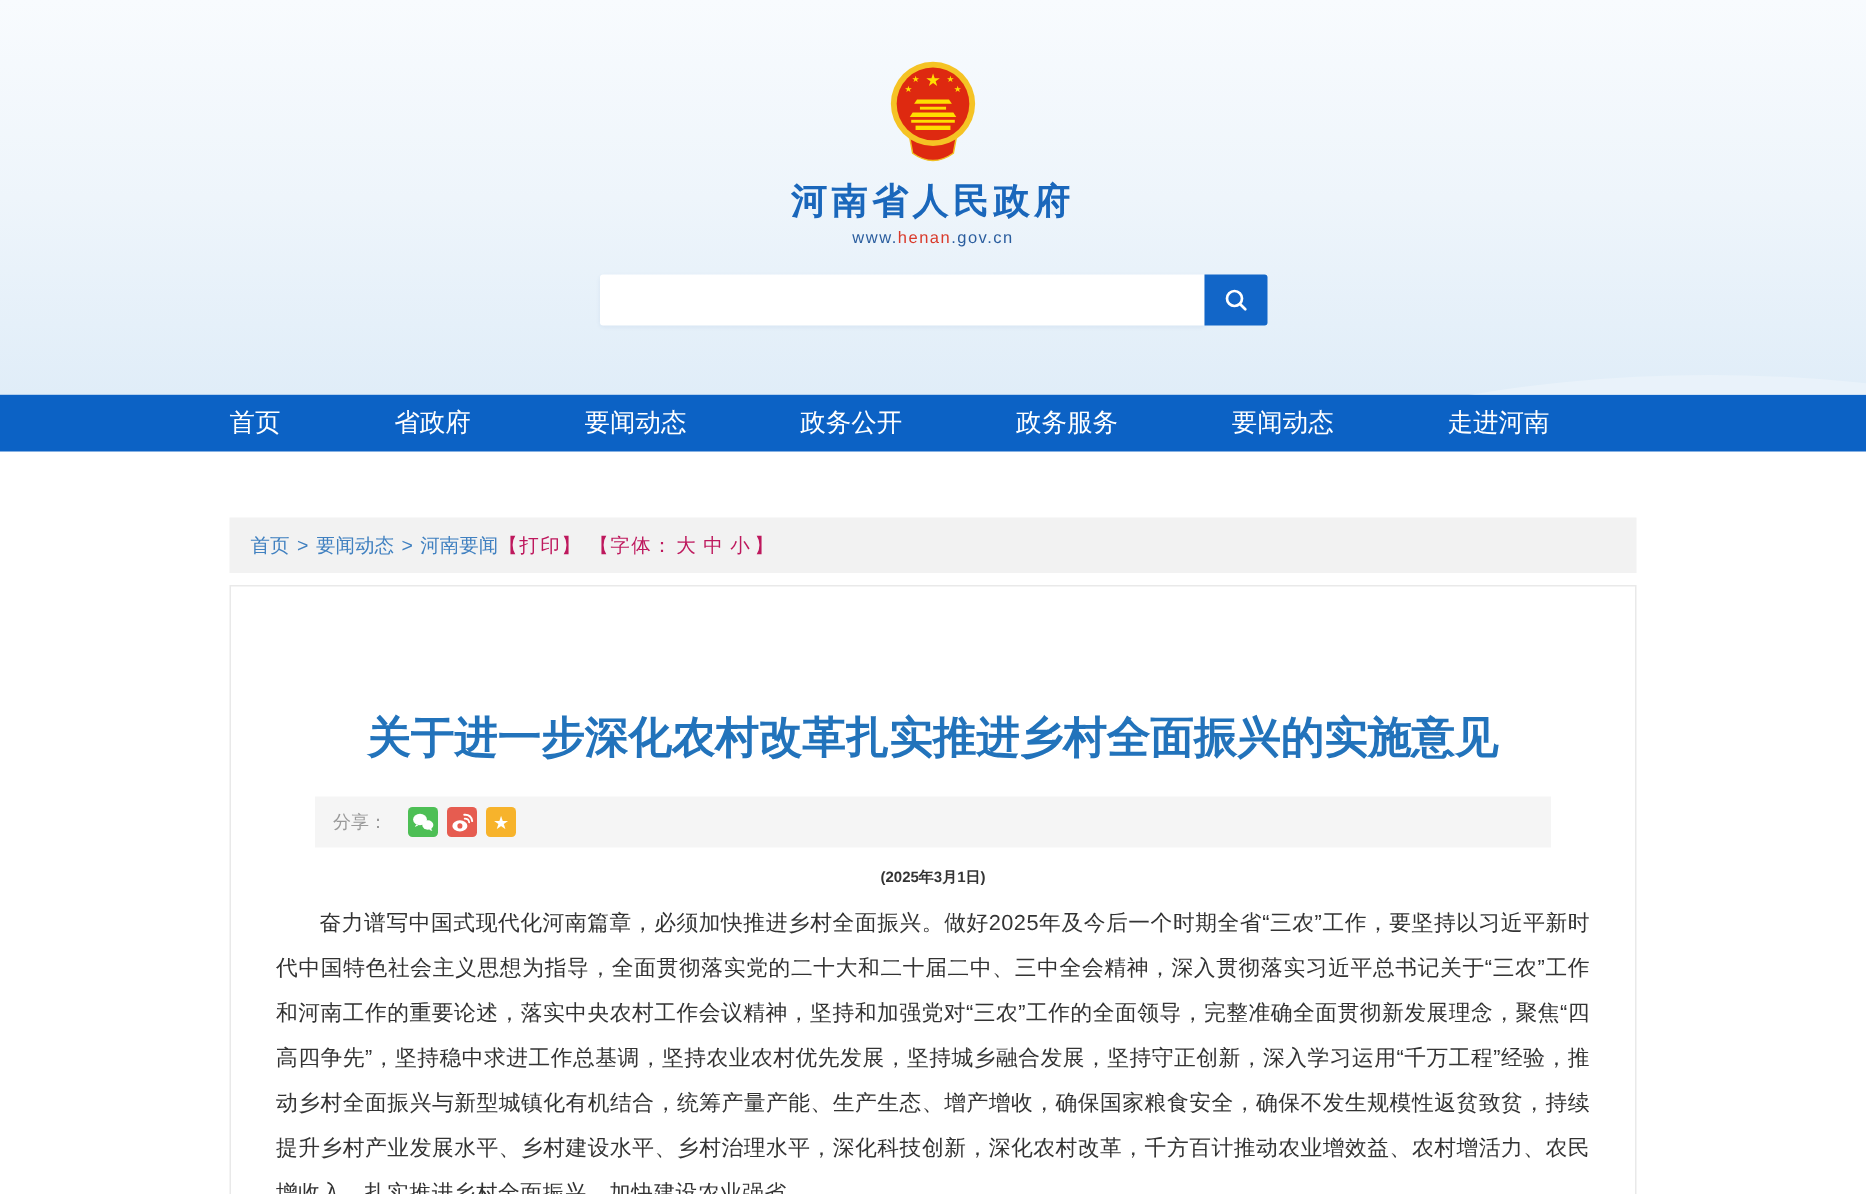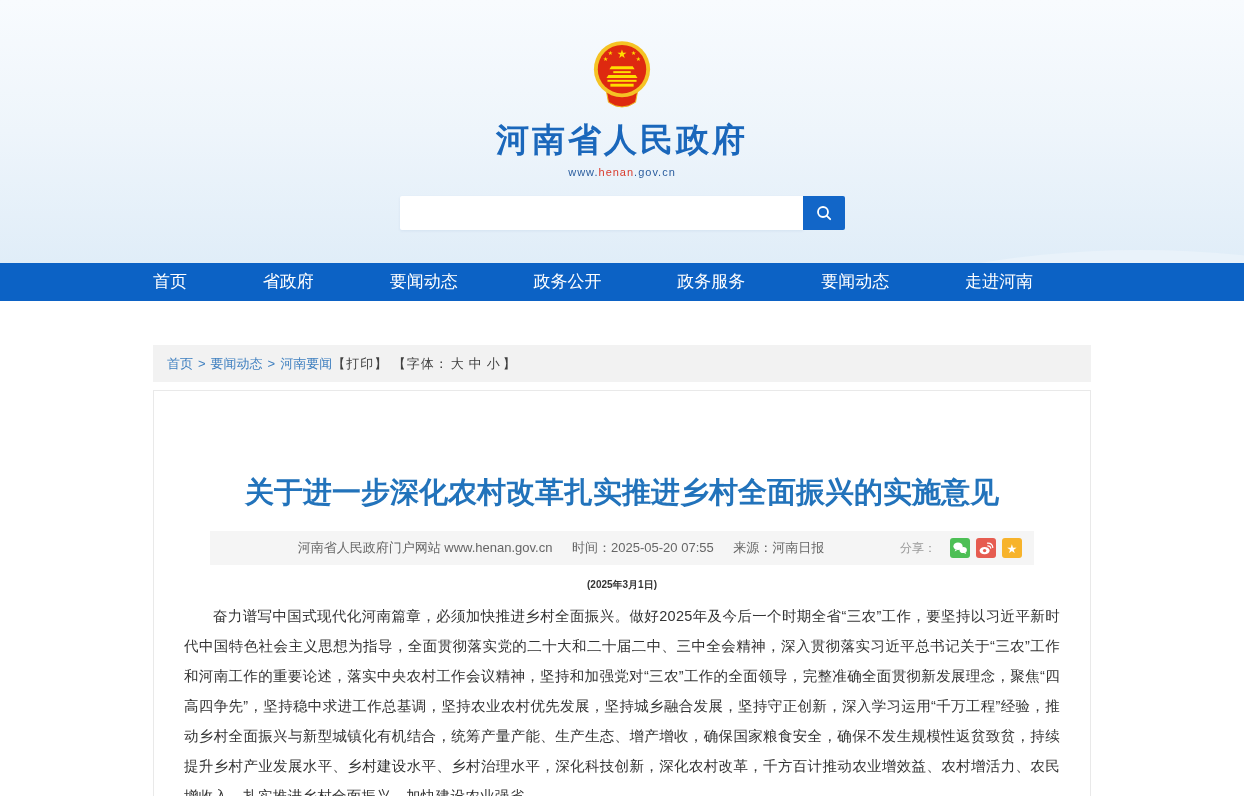--- a/index.html
+++ b/index.html
@@ -6,42 +6,42 @@
   html,body { width:1244px; height:796px; overflow:hidden;
     font-family:"Liberation Sans","DejaVu Sans",sans-serif; background:#ffffff; }
 
   
   .hero { position:relative; height:263px; overflow:hidden;
     background:linear-gradient(180deg,#f8fbfe 0%,#eef5fb 50%,#e0edf8 100%); }
   .wave { position:absolute; border-radius:50%; }
   .wave3 { width:1000px; height:500px; background:#e9f2fa; top:250px; left:640px; }
   .hero-inner { position:relative; z-index:2; display:flex; flex-direction:column; align-items:center; padding-top:40px; }
   .emblem { width:62px; height:72px; }
-  .site-title { margin-top:6px; font-size:33px; font-weight:bold; color:#1a67bb; letter-spacing:3px; }
+  .site-title { margin-top:6px; font-size:24px; font-weight:bold; color:#1a67bb; letter-spacing:3px; }
   .site-url { margin-top:3px; font-size:11px; font-weight:normal; color:#2a5d9e; letter-spacing:1px; }
   .site-url .red { color:#d93a2b; }
   .search-row { margin-top:18px; display:flex; }
   .search-input { width:403px; height:34px; border:none; outline:none; background:#ffffff;
     padding:0 10px; font-size:14px; border-radius:2px 0 0 2px; box-shadow:0 1px 3px rgba(40,90,150,.08); }
   .search-btn { width:42px; height:34px; border:none; background:#1266c8; cursor:pointer;
     display:flex; align-items:center; justify-content:center; border-radius:0 2px 2px 0; }
 
   
   .mainnav { height:38px; background:#0c62c5; }
   .mainnav-inner { width:880px; margin:0 0 0 153px; display:flex; justify-content:space-between; align-items:center; height:38px; }
   .nav-item { color:#ffffff; font-size:17px; line-height:38px; cursor:pointer; white-space:nowrap; }
 
   
   .content { width:938px; margin:44px auto 0 auto; }
   .crumbbar { height:37px; background:#f2f2f2; display:flex; align-items:center;
     justify-content:flex-start; padding:0 14px; font-size:13px; }
   .crumb-left { color:#4080c0; }
   .crumb-left span { cursor:pointer; }
   .crumb-sep { margin:0 5px; cursor:default; }
-  .crumb-right { color:#404040; letter-spacing:1px; }
+  .crumb-right { color:#be185d; letter-spacing:1px; }
   .crumb-right .tool { cursor:pointer; }
   .fsize { cursor:pointer; margin:0 2px; }
 
   .card { margin-top:8px; background:#ffffff; border:1px solid #e9e9e9; min-height:406px; padding:38px 30px 30px 30px; }
   .art-title { text-align:center; color:#2273bb; font-size:29px; font-weight:bold; line-height:42px; white-space:pre-wrap; }
 
   .metabar { margin:18px 26px 0 26px; height:34px; background:#f5f5f5; display:flex; align-items:center; padding:0 12px; }
   .meta-text { flex:1; text-align:center; font-size:13px; color:#666; }
   .meta-text .seg { margin:0 8px; }
   .share { display:flex; align-items:center; }
@@ -111,25 +111,20 @@
     <div class="crumb-right">
       <span class="tool">【打印】</span>
       <span>【字体：</span><span class="fsize">大</span><span class="fsize">中</span><span class="fsize">小</span><span>】</span>
     </div>
   </div>
 
   <div class="card">
     <h1 class="art-title"><br><span>关于进一步深化农村改革扎实推进乡村全面振兴的实施意见</span></h1>
 
     <div class="metabar">
-      <div class="meta-text">
-        <span class="seg">河南省人民政府门户网站 www.henan.gov.cn</span>
-        <span class="seg"><span>时间：</span><span>2025-05-20 07:55</span></span>
-        <span class="seg"><span>来源：</span><span>河南日报</span></span>
-      </div>
       <div class="share">
         <span class="share-label">分享：</span>
         <svg class="share-icon" viewBox="0 0 20 20">
           <rect width="20" height="20" rx="3" fill="#4dbf55"></rect>
           <ellipse cx="8" cy="8.3" rx="4.6" ry="3.8" fill="#ffffff"></ellipse>
           <path d="M5.5 11.5 L4.6 13.4 L7 12.2 Z" fill="#ffffff"></path>
           <ellipse cx="13.2" cy="12" rx="3.7" ry="3.1" fill="#ffffff"></ellipse>
           <path d="M15.4 14.4 L16.2 16 L14 15.1 Z" fill="#ffffff"></path>
         </svg>
         <svg class="share-icon" viewBox="0 0 20 20">

